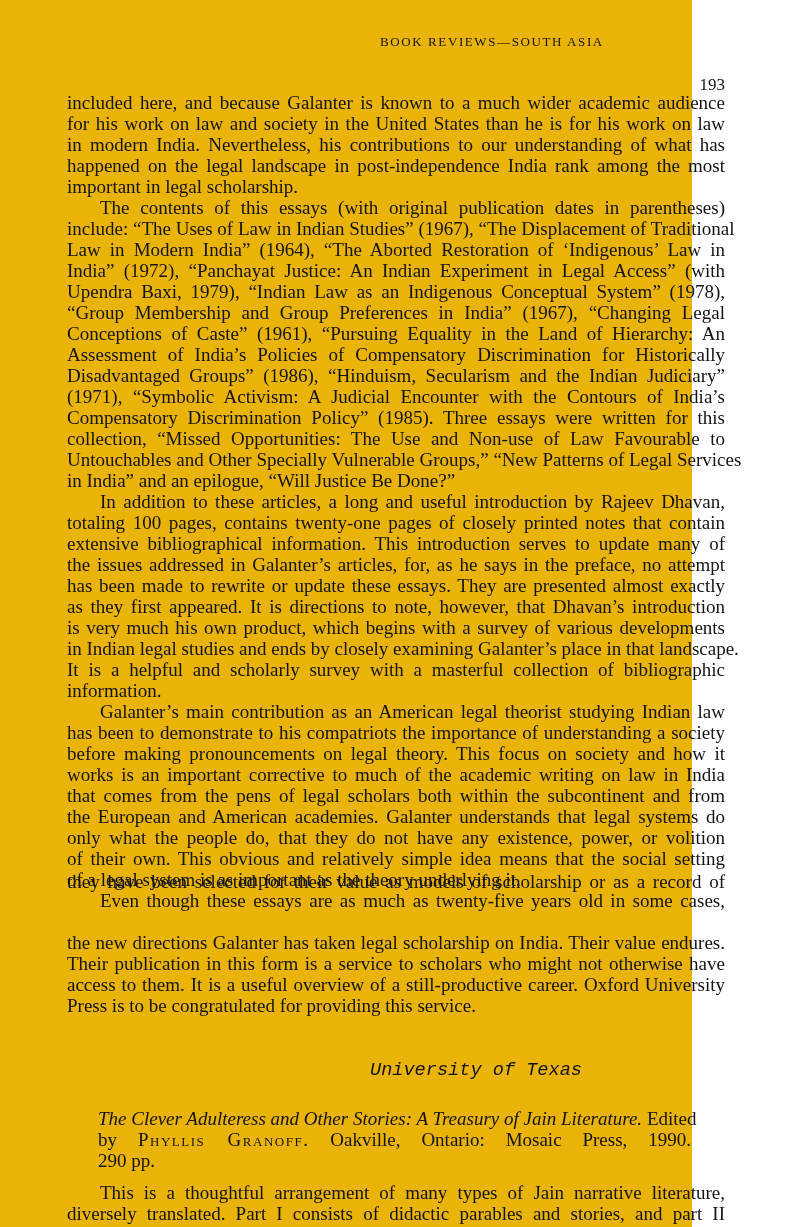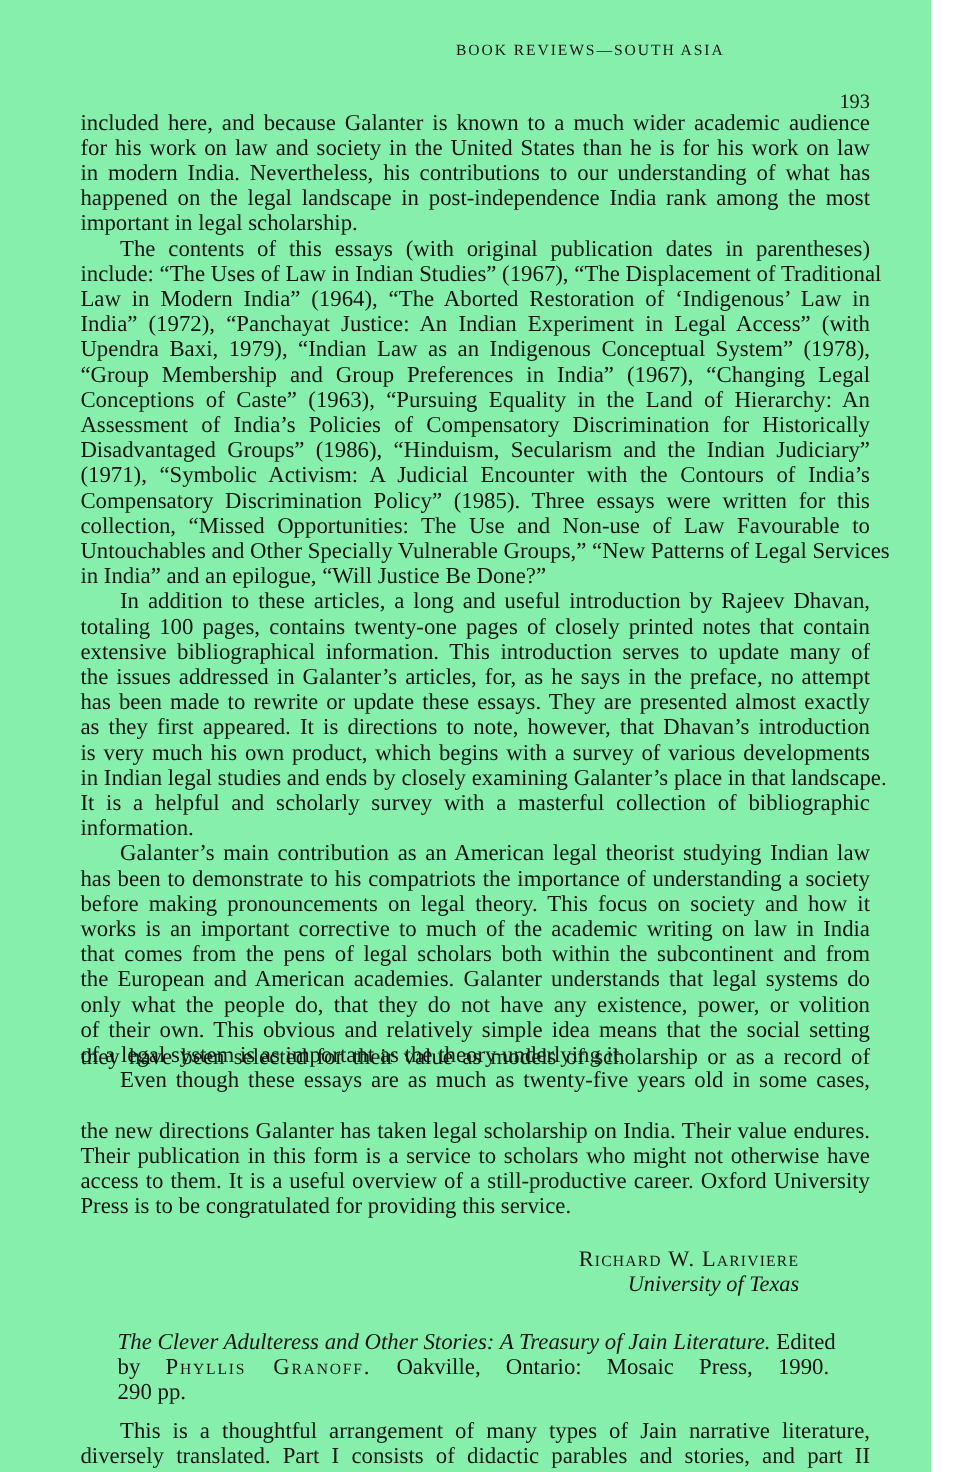--- a/index.html
+++ b/index.html
@@ -1,34 +1,34 @@
 <!DOCTYPE html>
 <html><head>
   <meta charset="utf-8">
   <style>
     html, body { margin: 0; padding: 0; background: #ffffff; }
     body { width: 800px; height: 1227px; position: relative; overflow: hidden; color: #141414; }
-    .page { position: absolute; left: 0; top: 0; width: 776px; height: 1227px; background: #86efac; }
+    .page { position: absolute; left: 0; top: 0; width: 692px; height: 1227px; background: #eab308; }
     .running-head {
       position: absolute; left: 380px; top: 34px; width: 345px;
       font-family: "Liberation Serif", serif; font-size: 13px; letter-spacing: 1.6px;
       white-space: nowrap;
     }
     .running-head .folio { position: absolute; right: 0; top: -3px; font-size: 17px; letter-spacing: 0; margin-top: 44px; }
     .body-text { position: absolute; left: 67px; top: 92px; width: 658px; }
     .line {
       position: absolute; left: 0; width: 658px; height: 21px;
       font-family: "Liberation Serif", serif; font-size: 19px; line-height: 21px;
       white-space: nowrap; text-align: justify; text-align-last: justify;
     }
     .line.last { text-align-last: left; }
     .line.indent { padding-left: 33px; width: 625px; }
     .sig { position: absolute; right: 110px; font-family: "Liberation Serif", serif; font-size: 18.6px; white-space: nowrap; }
     .sig .sc { font-variant: small-caps; letter-spacing: 1px; }
-    .sig.aff { font-style: italic; }
+    .sig.aff { font-style: italic; font-family: Liberation Mono, monospace; }
     .citation { position: absolute; left: 98px; width: 593px; }
     .citation .line { width: 593px; }
     .citation .title { font-style: italic; }
     .citation .sc { font-variant: small-caps; letter-spacing: 1.5px; }
   </style>
 </head>
 <body>
 
 <div class="page">
 
@@ -42,21 +42,21 @@
     <div class="line" style="top:21px">for his work on law and society in the United States than he is for his work on law</div>
     <div class="line" style="top:42px">in modern India. Nevertheless, his contributions to our understanding of what has</div>
     <div class="line" style="top:63px">happened on the legal landscape in post-independence India rank among the most</div>
     <div class="line last" style="top:84px">important in legal scholarship.</div>
     <div class="line indent" style="top:105px">The contents of this essays (with original publication dates in parentheses)</div>
     <div class="line" style="top:126px">include: “The Uses of Law in Indian Studies” (1967), “The Displacement of Traditional</div>
     <div class="line" style="top:147px">Law in Modern India” (1964), “The Aborted Restoration of ‘Indigenous’ Law in</div>
     <div class="line" style="top:168px">India” (1972), “Panchayat Justice: An Indian Experiment in Legal Access” (with</div>
     <div class="line" style="top:189px">Upendra Baxi, 1979), “Indian Law as an Indigenous Conceptual System” (1978),</div>
     <div class="line" style="top:210px">“Group Membership and Group Preferences in India” (1967), “Changing Legal</div>
-    <div class="line" style="top:231px">Conceptions of Caste” (1963), “Pursuing Equality in the Land of Hierarchy: An</div>
+    <div class="line" style="top:231px">Conceptions of Caste” (1961), “Pursuing Equality in the Land of Hierarchy: An</div>
     <div class="line" style="top:252px">Assessment of India’s Policies of Compensatory Discrimination for Historically</div>
     <div class="line" style="top:273px">Disadvantaged Groups” (1986), “Hinduism, Secularism and the Indian Judiciary”</div>
     <div class="line" style="top:294px">(1971), “Symbolic Activism: A Judicial Encounter with the Contours of India’s</div>
     <div class="line" style="top:315px">Compensatory Discrimination Policy” (1985). Three essays were written for this</div>
     <div class="line" style="top:336px">collection, “Missed Opportunities: The Use and Non-use of Law Favourable to</div>
     <div class="line" style="top:357px">Untouchables and Other Specially Vulnerable Groups,” “New Patterns of Legal Services</div>
     <div class="line last" style="top:378px">in India” and an epilogue, “Will Justice Be Done?”</div>
     <div class="line indent" style="top:399px">In addition to these articles, a long and useful introduction by Rajeev Dhavan,</div>
     <div class="line" style="top:420px">totaling 100 pages, contains twenty-one pages of closely printed notes that contain</div>
     <div class="line" style="top:441px">extensive bibliographical information. This introduction serves to update many of</div>
@@ -77,23 +77,20 @@
     <div class="line" style="top:756px">of their own. This obvious and relatively simple idea means that the social setting</div>
     <div class="line last" style="top:777px">of a legal system is as important as the theory underlying it.</div>
     <div class="line indent" style="top:798px">Even though these essays are as much as twenty-five years old in some cases,</div>
     <div class="line" style="top:779px">they have been selected for their value as models of scholarship or as a record of</div>
     <div class="line" style="top:840px">the new directions Galanter has taken legal scholarship on India. Their value endures.</div>
     <div class="line" style="top:861px">Their publication in this form is a service to scholars who might not otherwise have</div>
     <div class="line" style="top:882px">access to them. It is a useful overview of a still-productive career. Oxford University</div>
     <div class="line last" style="top:903px">Press is to be congratulated for providing this service.</div>
   </div>
 
-  <div class="sig" style="top:1039px">
-    <span class="sc">Richard W. Lariviere</span>
-  </div>
   <div class="sig aff" style="top:1060px">University of Texas</div>
 
   <div class="citation" style="top:1108px">
     <div class="line" style="top:0px">
       <span class="title">The Clever Adulteress and Other Stories: A Treasury of Jain Literature.</span>
       <span>Edited</span>
     </div>
     <div class="line" style="top:21px">
       <span>by</span>
       <span class="sc">Phyllis Granoff.</span>

